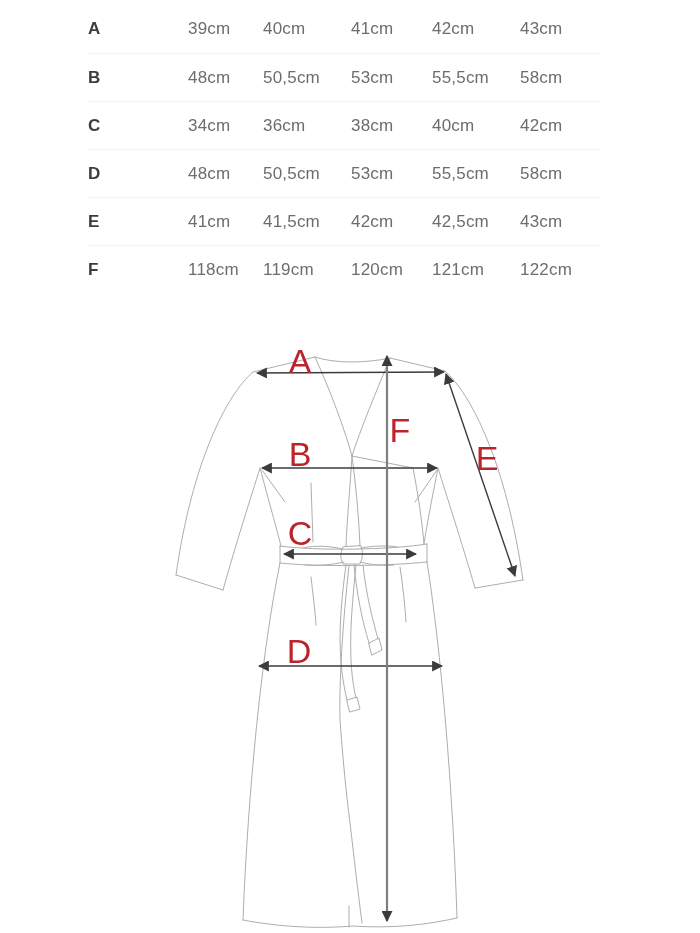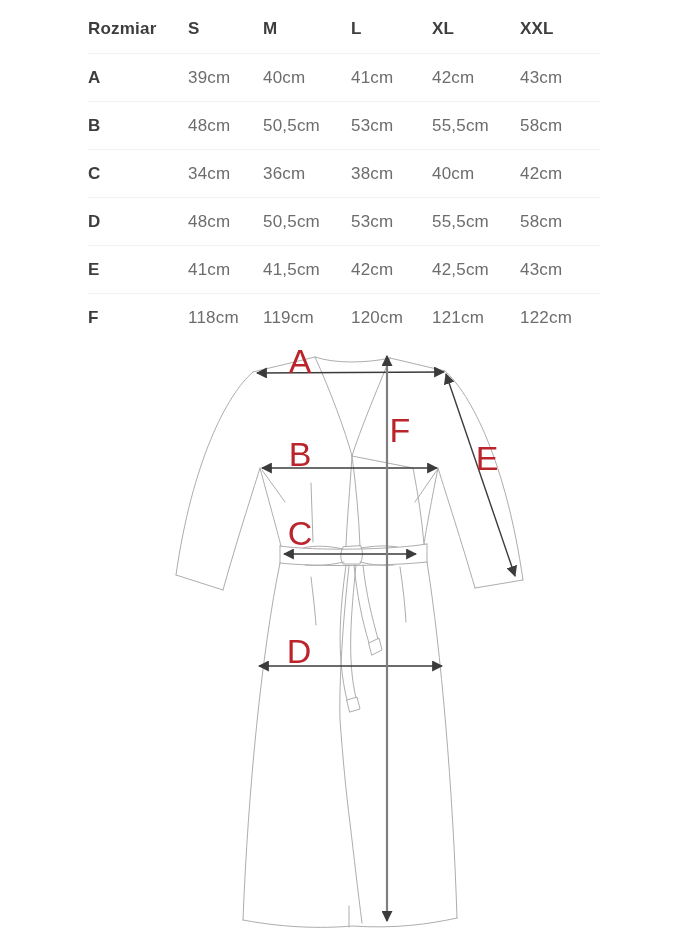--- a/index.html
+++ b/index.html
@@ -54,28 +54,20 @@
     fill:var(--accent-red,#bc242b);
     text-anchor:middle;
   }
 </style>
 </head>
 <body>
 
 <div class="page">
 
   <div class="size-table">
-    <div class="t-row head">
-      <div class="cell lbl">Rozmiar</div>
-      <div class="cell">S</div>
-      <div class="cell">M</div>
-      <div class="cell">L</div>
-      <div class="cell">XL</div>
-      <div class="cell">XXL</div>
-    </div>
 
     <div class="t-row">
       <div class="cell lbl">A</div>
       <div class="cell">39cm</div>
       <div class="cell">40cm</div>
       <div class="cell">41cm</div>
       <div class="cell">42cm</div>
       <div class="cell">43cm</div>
     </div>
 

